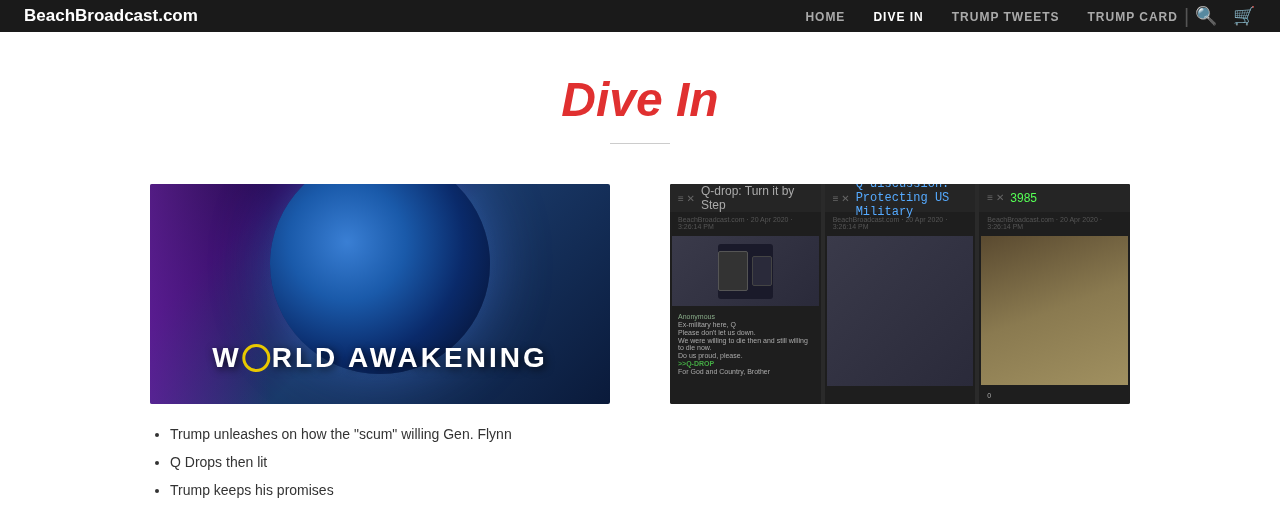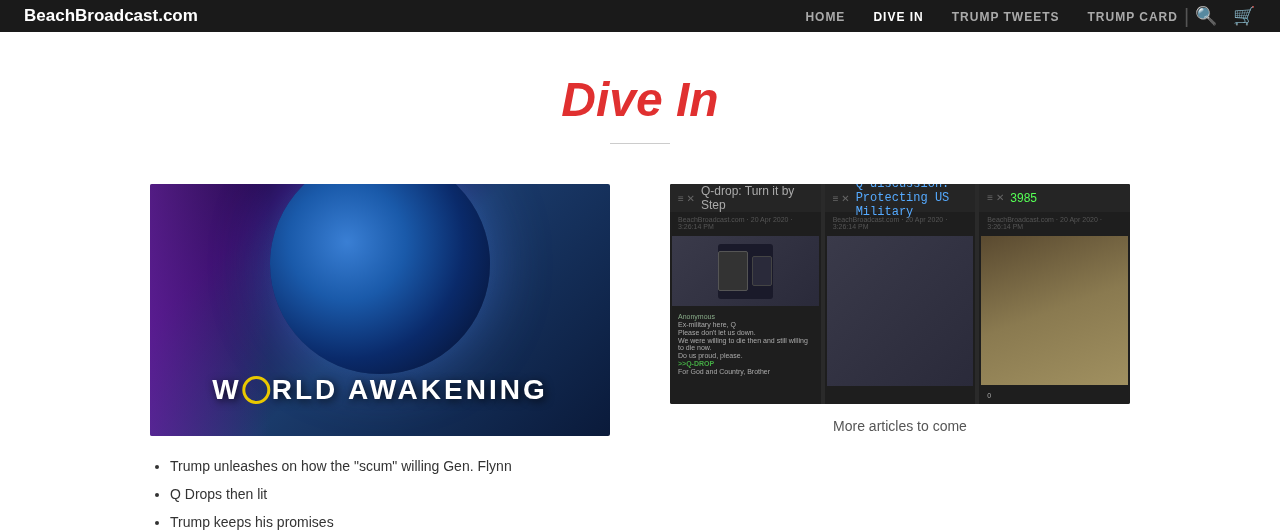--- a/index.html
+++ b/index.html
@@ -65,21 +65,21 @@
       max-width: 460px;
     }
     .article-left h2 {
       font-size: 17px;
       font-weight: normal;
       margin-bottom: 14px;
       color: #333;
     }
     .article-thumbnail {
       width: 100%;
-      height: 252px;
+      height: 220px;
       background: linear-gradient(135deg, #1a0a3a 0%, #2a0a5a 20%, #1a3a6a 50%, #0a1a3a 100%);
       border-radius: 2px;
       display: flex;
       align-items: center;
       justify-content: center;
       position: relative;
       overflow: hidden;
     }
     .earth-visual {
       position: absolute;
@@ -292,16 +292,15 @@
         </div>
         <div class="thumb-meta">
           <div style="color:#555;font-size:7px;">BeachBroadcast.com · 20 Apr 2020 · 3:26:14 PM</div>
         </div>
         <div class="thumb-image-dark" style="height:150px;background:linear-gradient(160deg,#5a4a30,#8a7a50,#a09060);margin:2px;"></div>
         <div class="thumb-chat">
           <div class="thumb-chat-text">0</div>
         </div>
       </div>
     </div>
-    <p class="article-right-caption">More articles to come</p>
   </div>
 
 </div>
 
 </body></html>

